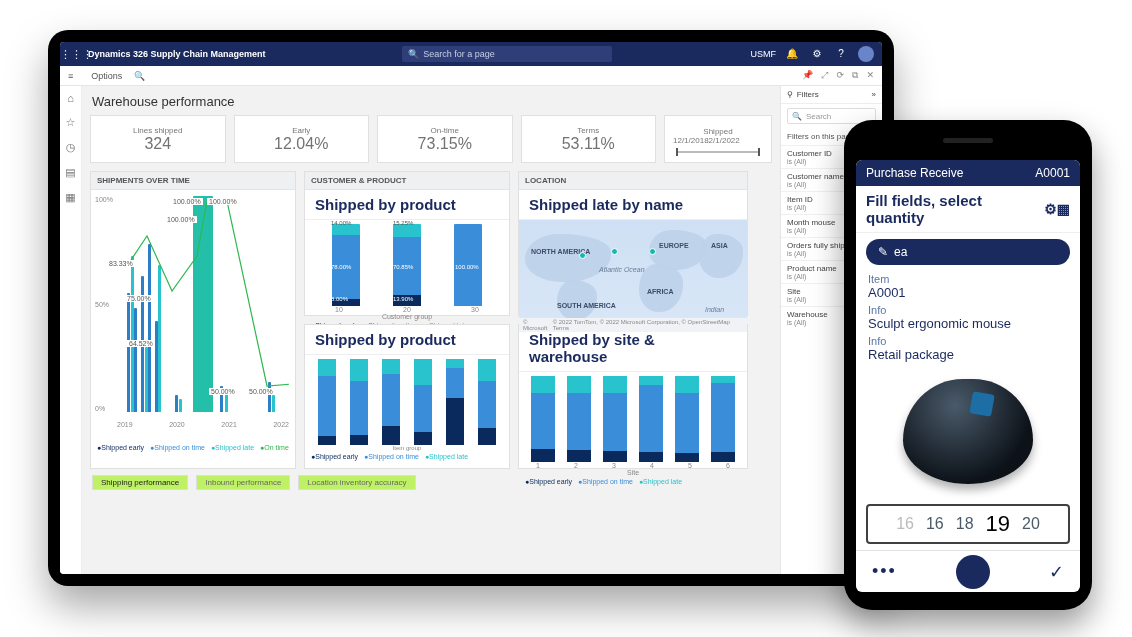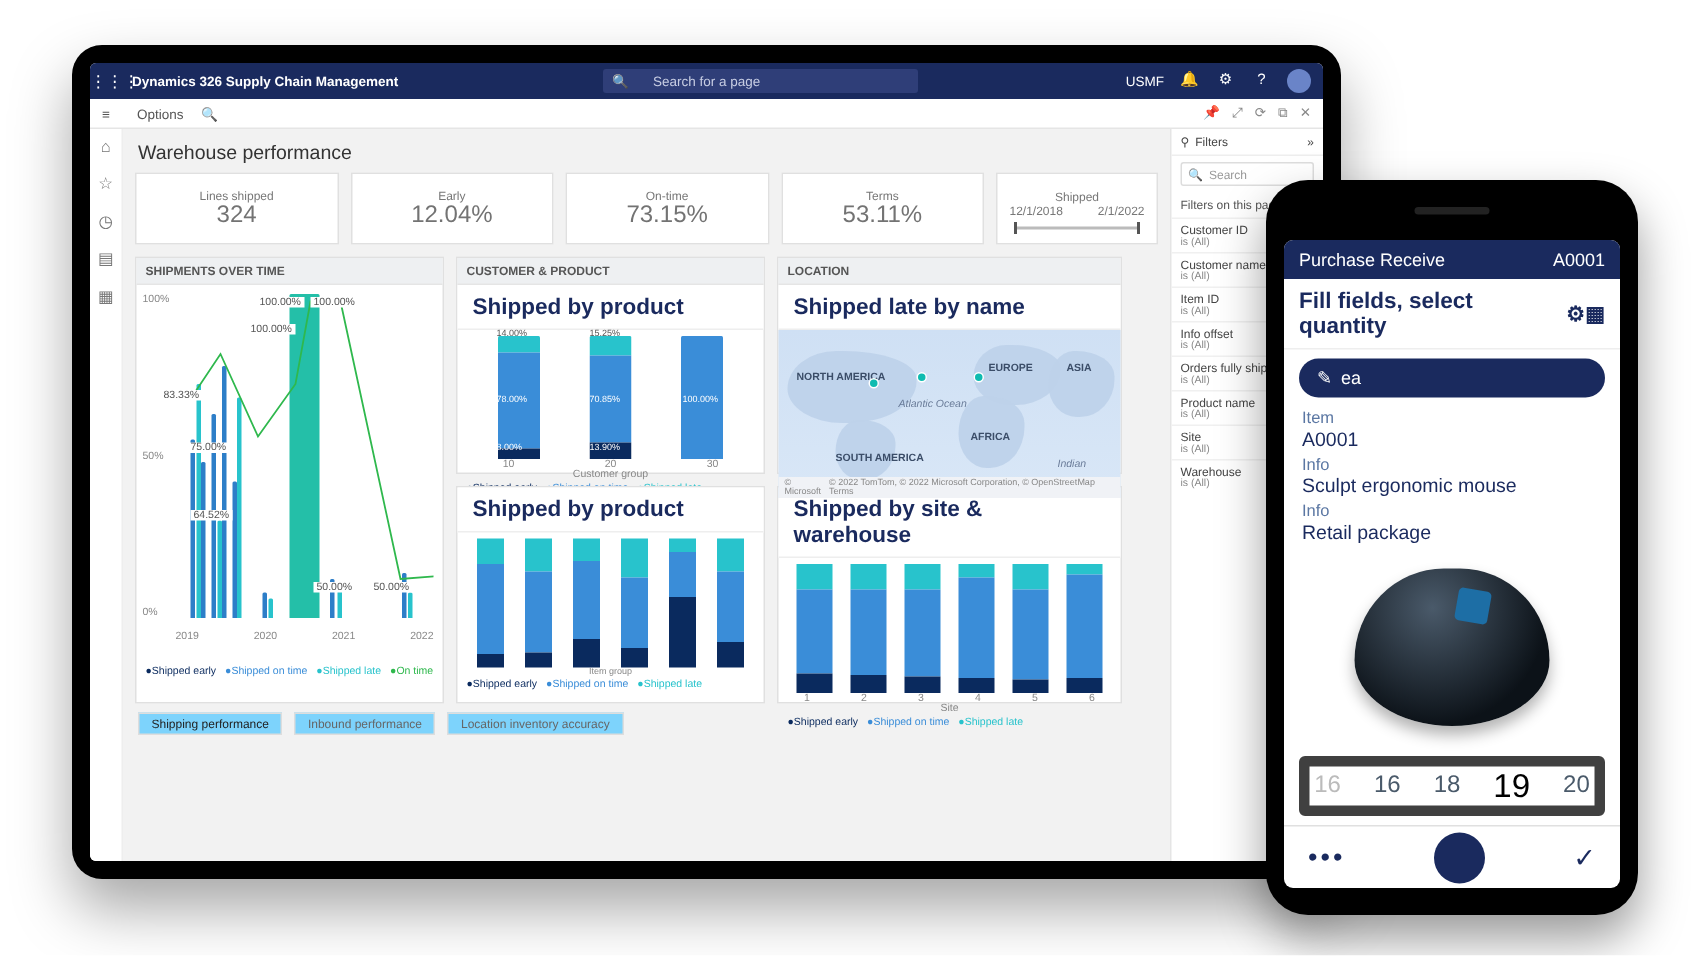--- a/index.html
+++ b/index.html
@@ -32,21 +32,21 @@
   .main{flex:1;background:#f2f2f2;padding:8px 8px 0 8px;overflow:hidden}
   .filters{width:102px;background:#fff;border-left:1px solid #e5e5e5;font-size:8px;color:#444}
 
   .page-title{font-size:13px;color:#333;margin:0 0 6px 2px}
 
   .kpis{display:flex;gap:8px;margin-bottom:8px}
   .kpi,.ship-card{background:#fff;border:1px solid #e0e0e0;flex:1;height:48px;display:flex;flex-direction:column;align-items:center;justify-content:center}
   .kpi .klab{font-size:8px;color:#777}
   .kpi .kval{font-size:16px;font-weight:400;color:#737373}
   .ship-card{flex:0 0 108px;font-size:8px;color:#777;position:relative}
-  .ship-card .dates{display:flex;justify-content:space-between;padding:0 8px;width:100%}
+  .ship-card .dates{display:flex;justify-content:flex-start;padding:0 8px;width:100%}
   .ship-card .slider{height:2px;background:#bbb;margin:6px 12px 0;width:80%;position:relative}
   .ship-card .slider::before,.ship-card .slider::after{content:"";position:absolute;top:-3px;width:2px;height:8px;background:#555}
   .ship-card .slider::before{left:0}.ship-card .slider::after{right:0}
 
   .charts{display:grid;grid-template-columns:206px 206px 230px;gap:8px}
   .panel{background:#fff;border:1px solid #e0e0e0}
   .phead{padding:4px 6px;background:#eef0f2;font-size:8px;color:#555;font-weight:600;border-bottom:1px solid #e5e5e5}
   .psub{font-size:8px;color:#777;padding:4px 6px 0}
   .plegend{font-size:7px;color:#888;padding:2px 6px 4px;display:flex;gap:6px}
   .plegend span::before{content:"\25CF ";}
@@ -81,21 +81,21 @@
   .mlabel{position:absolute;font-size:7px;font-weight:600;color:#3b4d68}
   .mpoint{position:absolute;width:7px;height:7px;border-radius:50%;background:#0fbbb0;border:1px solid #fff}
   .map-attr{position:absolute;left:0;right:0;bottom:0;font-size:6px;background:#f0f2f6;color:#888;padding:1px 4px;display:flex;justify-content:space-between}
 
   .p-sw{height:145px}
   .sw-area{height:90px;display:flex;align-items:flex-end;justify-content:space-around;padding:0 6px}
   .swbar{width:24px;display:flex;flex-direction:column-reverse}
 
   
   .tabs{display:flex;gap:8px;padding:6px 2px;font-size:8px;color:#666}
-  .tabs .tab{padding:2px 8px;background:#7dd3fc;border:1px solid #ddd}
+  .tabs .tab{padding:2px 8px;background:#bef264;border:1px solid #ddd}
   .tabs .tab.active{color:#222;}
 
   
   .fh{display:flex;align-items:center;justify-content:space-between;padding:4px 6px;border-bottom:1px solid #eee}
   .fsearch{margin:4px 6px;height:16px;border:1px solid #ddd;border-radius:2px;display:flex;align-items:center;padding:0 4px;color:#999}
   .fsec{padding:4px 6px;color:#555}
   .ffield{display:flex;justify-content:space-between;align-items:center;padding:3px 6px;border-top:1px solid #f0f0f0}
   .ffield .v{font-size:7px;color:#888}
   .ffield .chev{color:#bbb}
 
@@ -108,21 +108,21 @@
   .psub{background:#fff;color:#1a2a5e;display:flex;justify-content:space-between;align-items:center;padding:6px 10px;font-size:15px;font-weight:600;border-bottom:1px solid #eee}
   .pchip{margin:6px 10px;background:#1a2a5e;color:#fff;border-radius:14px;height:26px;display:flex;align-items:center;padding:0 12px;font-size:12px}
   .pchip .pencil{margin-right:6px}
   .pinfo{padding:2px 12px;font-size:11px}
   .pinfo .lab{color:#5b77a3;font-size:11px}
   .pinfo .val{color:#1a2a5e;font-size:13px}
   .pimg{flex:1;display:flex;align-items:center;justify-content:center;padding:6px}
   .mouse-body{width:130px;height:105px;background:radial-gradient(ellipse at 40% 25%,#4a5a6a,#0c1218 70%);border-radius:55% 55% 60% 60%/70% 70% 50% 50%;
               position:relative;box-shadow:0 6px 10px rgba(0,0,0,.3)}
   .mouse-body::after{content:"";position:absolute;left:52%;top:14%;width:22px;height:22px;background:#1d6ea5;border-radius:3px;transform:rotate(10deg)}
-  .qty{margin:6px 10px;border:7px solid #404040;border-radius:4px;height:40px;display:flex;align-items:center;justify-content:center;gap:22px;color:#4a5a6a;font-size:16px}
+  .qty{margin:6px 10px;border:2px solid #404040;border-radius:4px;height:40px;display:flex;align-items:center;justify-content:center;gap:12px;color:#4a5a6a;font-size:16px}
   .qty .sel{font-size:22px;color:#000;font-weight:500}
   .pfoot{height:42px;border-top:1px solid #e0e0e0;display:flex;align-items:center;justify-content:space-between;padding:0 16px}
   .pfoot .dot{width:34px;height:34px;border-radius:50%;background:#1a2a5e}
   .pfoot .more{font-size:18px;color:#1a2a5e;letter-spacing:2px}
   .pfoot .check{font-size:18px;color:#1a2a5e}
 
   .leg-dot::before{content:"\25CF ";}
 </style>
 </head>
 <body>
@@ -130,21 +130,21 @@
 <div class="stage">
 
   <div class="tablet">
     <div class="screen">
 
       <div class="hdr">
         <div class="waffle">⋮⋮⋮</div>
         <div class="app">Dynamics 326 Supply Chain Management</div>
         <div class="search">
           <span>🔍</span>
-          <span style="margin-left:16px">Search for a page</span>
+          <span style="margin-left:4px">Search for a page</span>
         </div>
         <div class="hdr-right">
           <span class="hic" style="width:auto;font-size:9px">USMF</span>
           <span class="hic">🔔</span>
           <span class="hic">⚙</span>
           <span class="hic">?</span>
           <span class="avatar"></span>
         </div>
       </div>
 
@@ -447,21 +447,21 @@
             </div>
           <div class="ffield">
               <div>
                 <div>Item ID</div>
                 <div class="v">is (All)</div>
               </div>
               <span class="chev">⌄</span>
             </div>
           <div class="ffield">
               <div>
-                <div>Info offset</div>
+                <div>Month mouse</div>
                 <div class="v">is (All)</div>
               </div>
               <span class="chev">⌄</span>
             </div>
           <div class="ffield">
               <div>
                 <div>Orders fully shipped</div>
                 <div class="v">is (All)</div>
               </div>
               <span class="chev">⌄</span>

